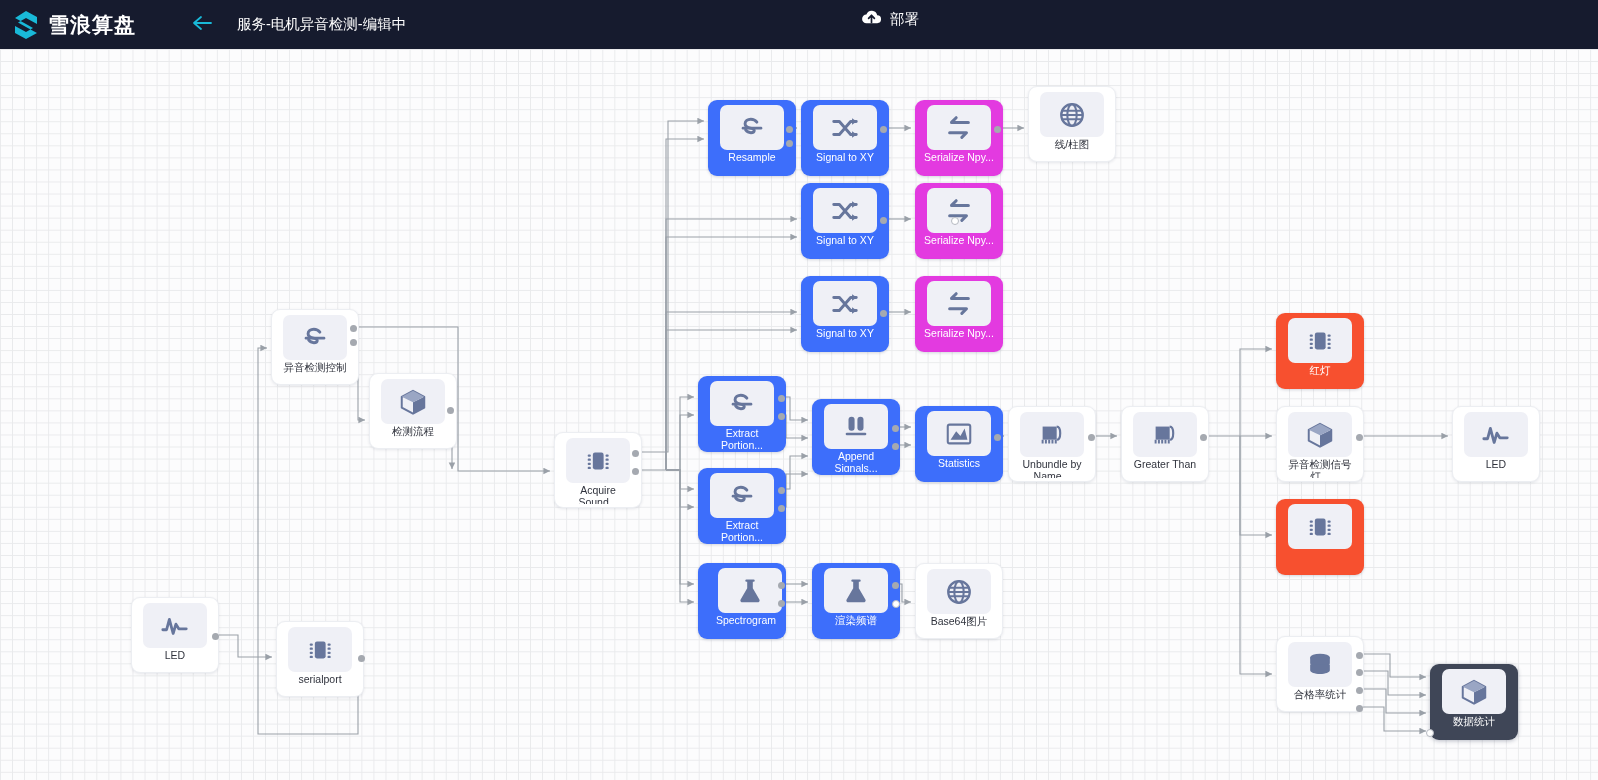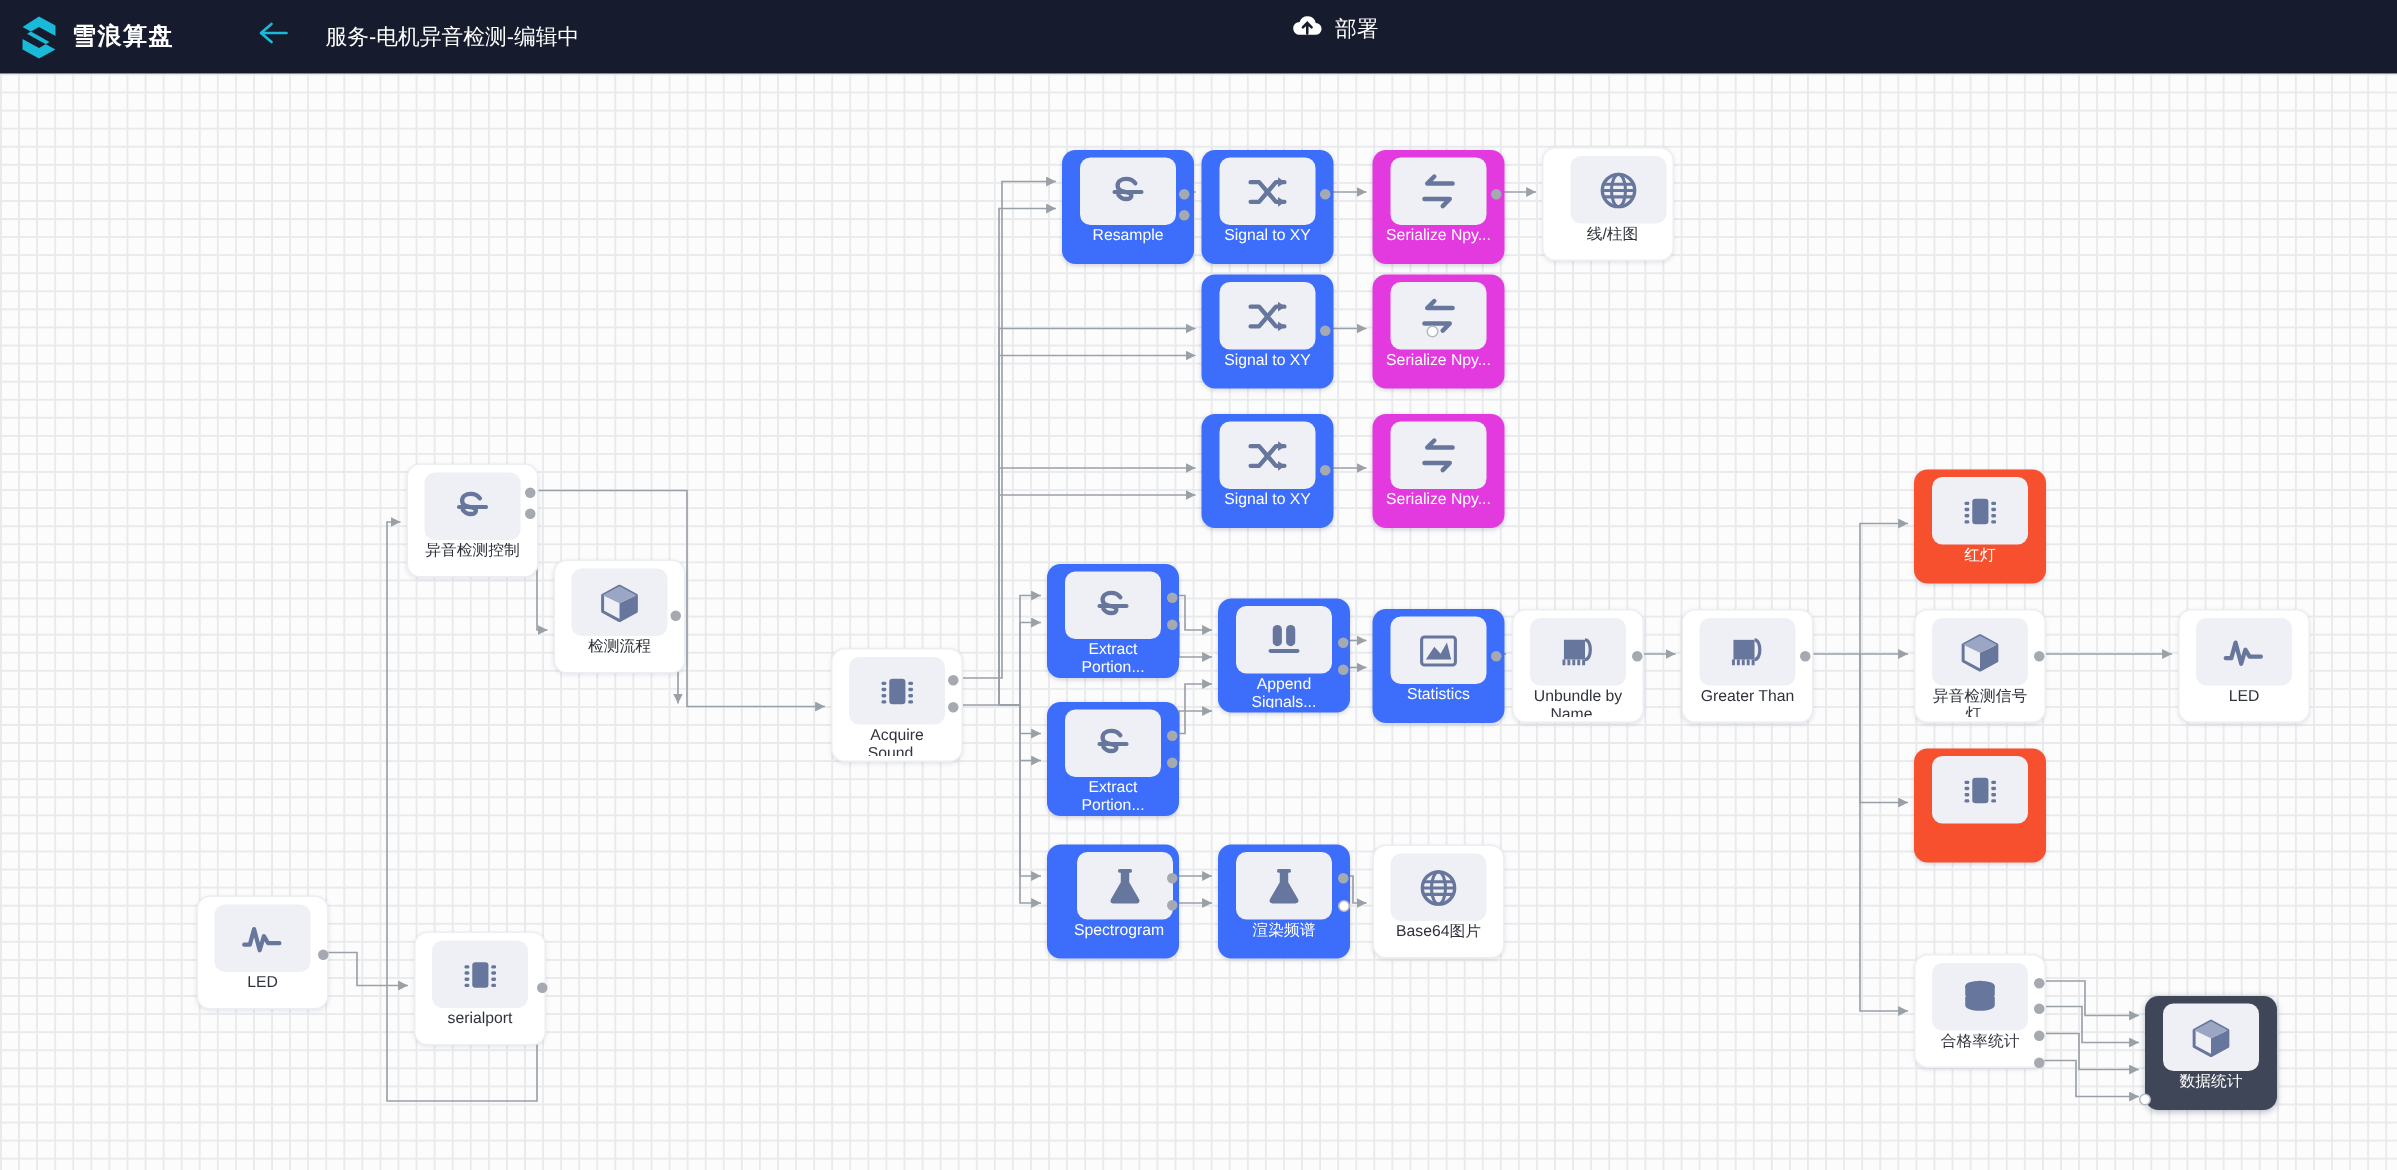--- a/index.html
+++ b/index.html
@@ -16,21 +16,21 @@
   #topbar {
     position: absolute; left: 0; top: 0;
     width: 1598px; height: 49px;
     background: #161b2e;
     display: flex; align-items: center;
     z-index: 50;
   }
   #logo-wrap { display: flex; align-items: center; padding-left: 13px; }
   #logo-mark { width: 26px; height: 30px; display: block; }
   #logo-text {
-    color: #ffffff; font-size: 16px; letter-spacing: 1px;
+    color: #ffffff; font-size: 21px; letter-spacing: 1px;
     margin-left: 9px; font-weight: 700;
   }
   #back-btn {
     margin-left: 53px; width: 26px; height: 26px;
     display: flex; align-items: center; justify-content: center;
     cursor: pointer;
   }
   #title-text {
     color: #ffffff; font-size: 14.5px; margin-left: 22px; white-space: nowrap;
   }
@@ -348,21 +348,21 @@
         <div class="lbl">Signal to XY</div>
       </div>
       <div class="node magenta" style="left: 915px; top: 51px;">
         <div class="inner">
           <svg width="30" height="30" viewBox="0 0 32 32">
             <use href="#ic-serialize"></use>
           </svg>
         </div>
         <div class="lbl">Serialize Npy...</div>
       </div>
-      <div class="node plain" style="left: 1028px; top: 49px; align-items: flex-end;">
+      <div class="node plain" style="left: 1028px; top: 37px;">
         <div class="inner">
           <svg width="30" height="30" viewBox="0 0 32 32">
             <use href="#ic-globe"></use>
           </svg>
         </div>
         <div class="lbl">线/柱图</div>
       </div>
       <div class="node blue" style="left: 801px; top: 134px;">
         <div class="inner">
           <svg width="30" height="30" viewBox="0 0 32 32">

